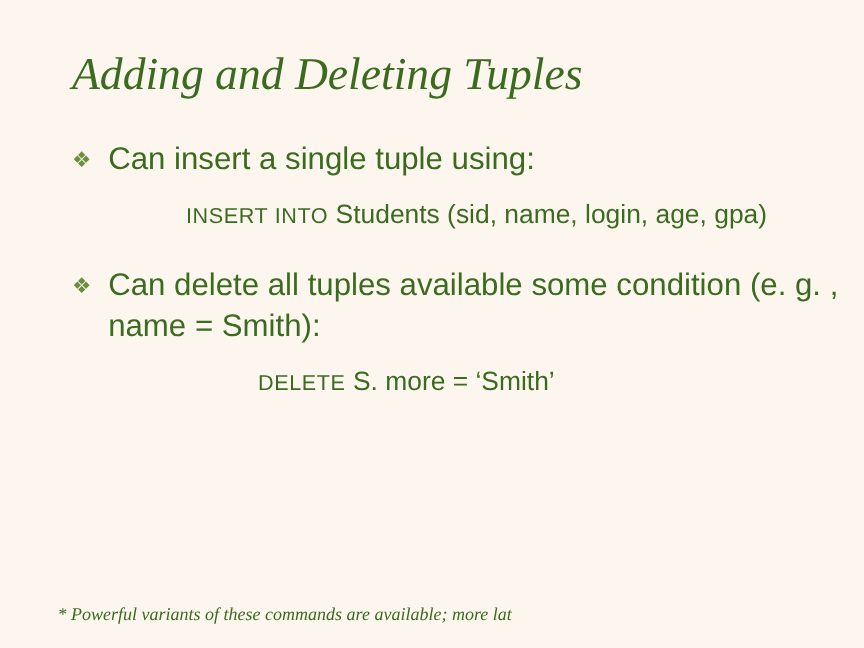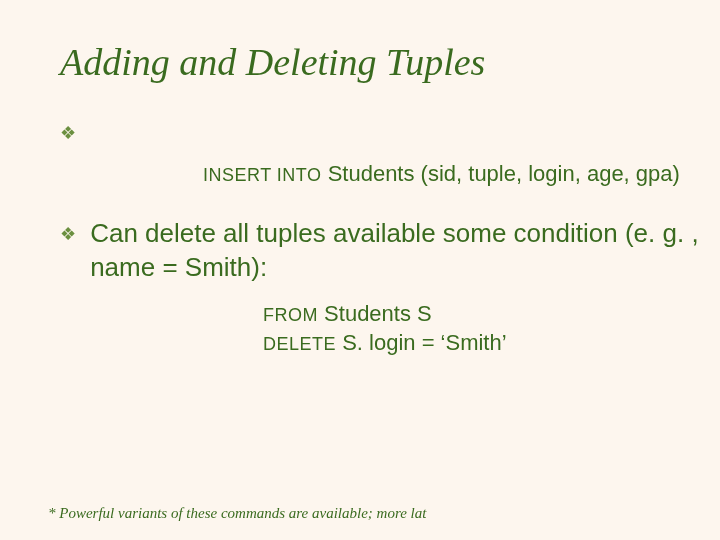--- a/index.html
+++ b/index.html
@@ -54,57 +54,54 @@
   }
   .code-block-2 {
     margin: 10px 0 28px 155px;
     font-size: 22px;
     line-height: 1.35;
     color: #3a6b1f;
   }
   .kw {
     font-size: 18px;
     letter-spacing: 0.5px;
-    margin-left: 48px;
   }
   .footnote {
     position: absolute;
     bottom: 18px;
     left: 48px;
     font-style: italic;
     font-size: 15px;
     font-family: "Times New Roman", Times, serif;
     color: #3a6b1f;
     white-space: nowrap;
   }
 </style>
 </head>
 <body>
 
 <div class="slide">
   <h1 class="title">Adding and Deleting Tuples</h1>
 
   <div class="bullet-item">
     <span class="bullet-icon">❖</span>
+    <span class="bullet-text">Can insert a single tuple using:</span>
   </div>
 
   <div class="code-block">
     <div>
-      <span class="kw">INSERT INTO</span><span> Students (sid, tuple, login, age, gpa)</span>
+      <span class="kw">INSERT INTO</span><span> Students (sid, name, login, age, gpa)</span>
     </div>
   </div>
 
   <div class="bullet-item">
     <span class="bullet-icon">❖</span>
     <span class="bullet-text">Can delete all tuples available some condition (e. g. , name = Smith):</span>
   </div>
 
   <div class="code-block-2">
     <div>
-      <span class="kw">FROM</span><span> Students S</span>
-    </div>
-    <div>
-      <span class="kw">DELETE</span><span> S. login = ‘Smith’</span>
+      <span class="kw">DELETE</span><span> S. more = ‘Smith’</span>
     </div>
   </div>
 
   <div class="footnote">* Powerful variants of these commands are available; more lat</div>
 </div>
 
 </body></html>

